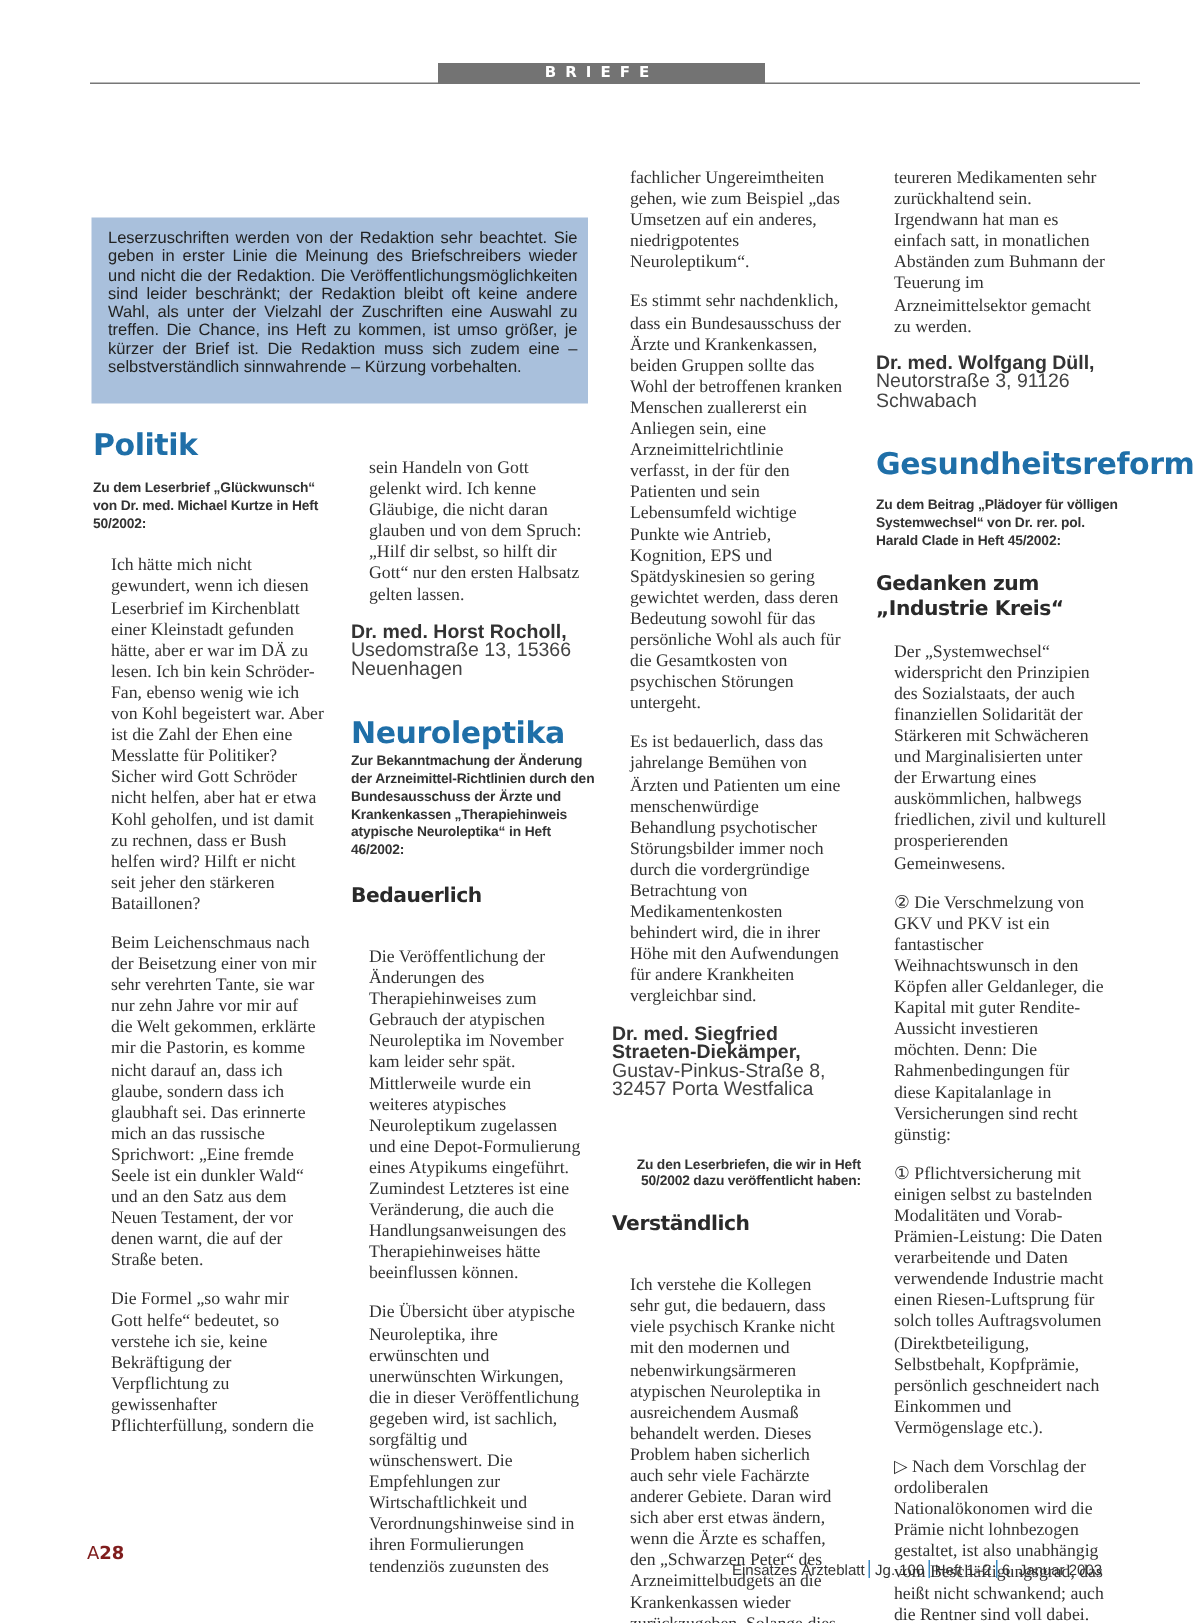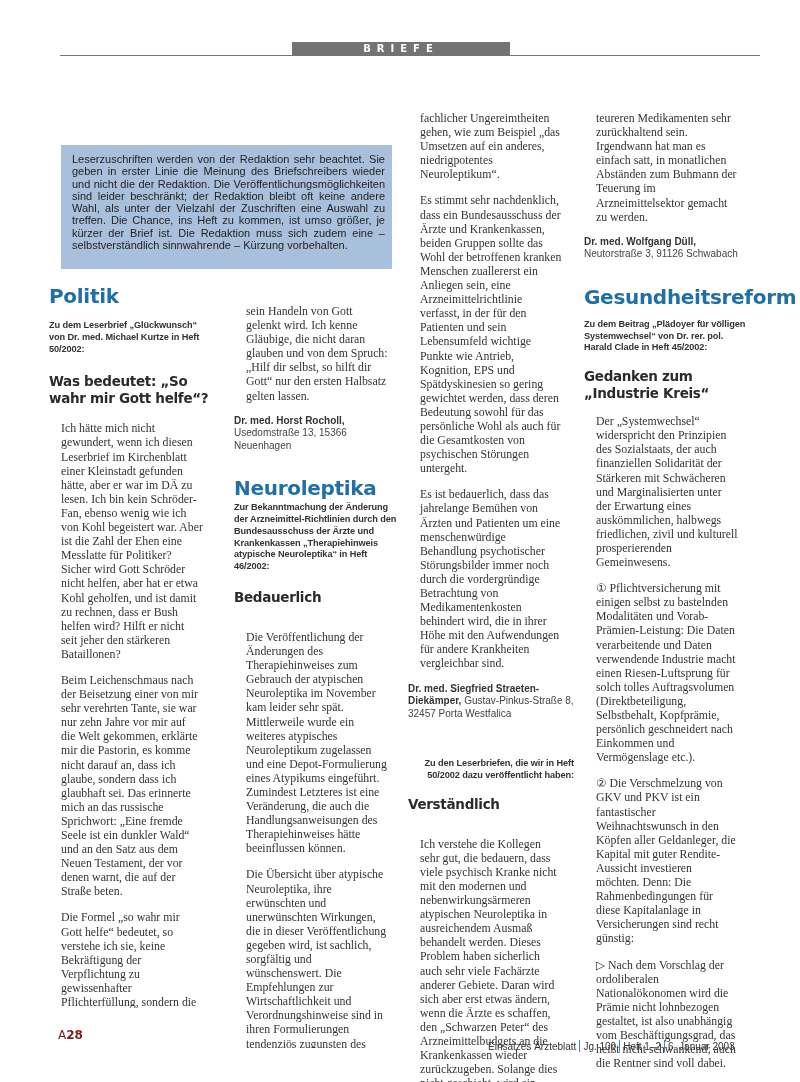--- a/index.html
+++ b/index.html
@@ -8,41 +8,40 @@
   .hdr-bar { position: absolute; left: 292px; top: 42px; width: 218px; height: 14px; background: #737373; color: #fff; font-family: "DejaVu Sans", sans-serif; font-weight: bold; font-size: 10px; letter-spacing: 6px; text-align: center; line-height: 14px; }
   .intro { position: absolute; left: 61px; top: 98px; width: 331px; height: 160px; }
   .intro-title { position: absolute; left: 0; top: 0; font-family: "DejaVu Sans", sans-serif; font-weight: bold; font-size: 34px; color: #9db4d3; letter-spacing: -1px; line-height: 36px; white-space: nowrap; }
   .intro-box { position: absolute; left: 0; top: 32px; width: 331px; height: 124px; background: #a9c0dc; box-sizing: border-box; padding: 8px 7px 6px 11px; font-family: "Liberation Sans", sans-serif; font-size: 11px; line-height: 12.3px; color: #222; text-align: justify; margin-top: 15px; }
   .col { position: absolute; top: 0; }
   .body { font-family: "Liberation Serif", serif; font-size: 11.8px; line-height: 14.1px; color: #333; margin: 0; }
   .body p { margin: 12px; }
   .sec { font-family: "DejaVu Sans", sans-serif; font-weight: bold; color: #1f6fa8; font-size: 20px; margin: 0; letter-spacing: -0.3px; }
   .ref { font-family: "Liberation Sans", sans-serif; font-weight: bold; font-size: 9.2px; line-height: 11.8px; color: #333; margin: 0; letter-spacing: -0.1px; }
   .head { font-family: "DejaVu Sans", sans-serif; font-weight: bold; font-size: 13.5px; line-height: 17px; color: #2a2a2a; margin: 0; letter-spacing: -0.3px; }
-  .author { font-family: "Liberation Sans", sans-serif; font-size: 10px; line-height: 12.5px; color: #444; margin: 0; }
+  .author { font-family: "Liberation Sans", sans-serif; font-size: 13px; line-height: 12.5px; color: #444; margin: 0; }
   .author b { color: #333; }
   .page-num { position: absolute; left: 58px; top: 1028px; font-family: "DejaVu Sans", sans-serif; font-size: 12px; color: #7f1d1d; }
   .page-num b { font-weight: bold; }
   .footer { position: absolute; left: 488px; top: 1040px; font-family: "Liberation Sans", sans-serif; font-size: 10px; color: #333; white-space: nowrap; }
   .footer .sep { display: inline-block; width: 1px; height: 12px; background: #3a8ac4; vertical-align: -2px; margin: 0 3px; }
 </style>
 </head>
 <body>
 
 <div class="hdr-line"></div>
 <div class="hdr-bar">BRIEFE</div>
 
 <div class="intro">
   <div class="intro-box">Leserzuschriften werden von der Redaktion sehr beachtet. Sie geben in erster Linie die Meinung des Briefschreibers wieder und nicht die der Redaktion. Die Veröffentlichungsmöglichkeiten sind leider beschränkt; der Redaktion bleibt oft keine andere Wahl, als unter der Vielzahl der Zuschriften eine Auswahl zu treffen. Die Chance, ins Heft zu kommen, ist umso größer, je kürzer der Brief ist. Die Redaktion muss sich zudem eine – selbstverständlich sinnwahrende – Kürzung vorbehalten.</div>
 </div>
 
-<div class="col" style="left:49px; top:284px; width:166px;">
+<div class="col" style="left:62px; top:284px; width:166px;">
   <h2 class="sec">Politik</h2>
   <p class="ref" style="margin-top:12px;">Zu dem Leserbrief „Glückwunsch“ von Dr. med. Michael Kurtze in Heft 50/2002:</p>
-  <h3 class="head" style="margin-top:18px;">Was bedeutet: „So wahr mir Gott helfe“?</h3>
   <div class="body" style="margin-top:14px; text-align:left;">
     <p>Ich hätte mich nicht gewundert, wenn ich diesen Leserbrief im Kirchenblatt einer Kleinstadt gefunden hätte, aber er war im DÄ zu lesen. Ich bin kein Schröder-Fan, ebenso wenig wie ich von Kohl begeistert war. Aber ist die Zahl der Ehen eine Messlatte für Politiker? Sicher wird Gott Schröder nicht helfen, aber hat er etwa Kohl geholfen, und ist damit zu rechnen, dass er Bush helfen wird? Hilft er nicht seit jeher den stärkeren Bataillonen?</p>
     <p>Beim Leichenschmaus nach der Beisetzung einer von mir sehr verehrten Tante, sie war nur zehn Jahre vor mir auf die Welt gekommen, erklärte mir die Pastorin, es komme nicht darauf an, dass ich glaube, sondern dass ich glaubhaft sei. Das erinnerte mich an das russische Sprichwort: „Eine fremde Seele ist ein dunkler Wald“ und an den Satz aus dem Neuen Testament, der vor denen warnt, die auf der Straße beten.</p>
   </div>
   <div class="body">
     <p style="height:98px; overflow:hidden;">Die Formel „so wahr mir Gott helfe“ bedeutet, so verstehe ich sie, keine Bekräftigung der Verpflichtung zu gewissenhafter Pflichterfüllung, sondern die Hoffnung darauf, dass sie von Erfolg gekrönt sein werde. Sie setzt voraus, dass der, der sie ausspricht, daran glaubt, dass sein Handeln von Gott gelenkt wird. Ich kenne Gläubige, die nicht daran glauben und von dem Spruch: „Hilf dir selbst, so hilft dir Gott“ nur den ersten Halbsatz gelten lassen.</p>
   </div>
 </div>
 
 <div class="col" style="left:234px; top:292px; width:166px;">
@@ -85,22 +84,22 @@
   </div>
   <p class="author">
     <b>Dr. med. Wolfgang Düll,</b><br>
     <span>Neutorstraße 3, 91126 Schwabach</span>
   </p>
   <h2 class="sec" style="margin-top:24px;">Gesundheitsreform</h2>
   <p class="ref" style="margin-top:10px;">Zu dem Beitrag „Plädoyer für völligen Systemwechsel“ von Dr. rer. pol. Harald Clade in Heft 45/2002:</p>
   <h3 class="head" style="margin-top:14px;">Gedanken zum „Industrie Kreis“</h3>
   <div class="body" style="margin-top:10px;">
     <p>Der „Systemwechsel“ widerspricht den Prinzipien des Sozialstaats, der auch finanziellen Solidarität der Stärkeren mit Schwächeren und Marginalisierten unter der Erwartung eines auskömmlichen, halbwegs friedlichen, zivil und kulturell prosperierenden Gemeinwesens.</p>
+    <p>② Die Verschmelzung von GKV und PKV ist ein fantastischer Weihnachtswunsch in den Köpfen aller Geldanleger, die Kapital mit guter Rendite-Aussicht investieren möchten. Denn: Die Rahmenbedingungen für diese Kapitalanlage in Versicherungen sind recht günstig:</p>
     <p>① Pflichtversicherung mit einigen selbst zu bastelnden Modalitäten und Vorab-Prämien-Leistung: Die Daten verarbeitende und Daten verwendende Industrie macht einen Riesen-Luftsprung für solch tolles Auftragsvolumen (Direktbeteiligung, Selbstbehalt, Kopfprämie, persönlich geschneidert nach Einkommen und Vermögenslage etc.).</p>
-    <p>② Die Verschmelzung von GKV und PKV ist ein fantastischer Weihnachtswunsch in den Köpfen aller Geldanleger, die Kapital mit guter Rendite-Aussicht investieren möchten. Denn: Die Rahmenbedingungen für diese Kapitalanlage in Versicherungen sind recht günstig:</p>
     <p>▷ Nach dem Vorschlag der ordoliberalen Nationalökonomen wird die Prämie nicht lohnbezogen gestaltet, ist also unabhängig vom Beschäftigungsgrad, das heißt nicht schwankend; auch die Rentner sind voll dabei.</p>
     <p>▷ Gesundheitsmarkt ist ein Wachstumsmarkt. Die Eckdaten aus den USA der Jahre 1992 bis 1998 sagen, dass dieser Markt Jahr für Jahr zwischen 6,1 und 7,4 % wächst.</p>
   </div>
 </div>
 
 <div class="page-num"><span>A</span><b>28</b></div>
 <div class="footer">
   <span>Einsatzes Ärzteblatt</span><span class="sep"></span><span>Jg. 100</span><span class="sep"></span><span>Heft 1–2</span><span class="sep"></span><span>6. Januar 2003</span>
 </div>
 

